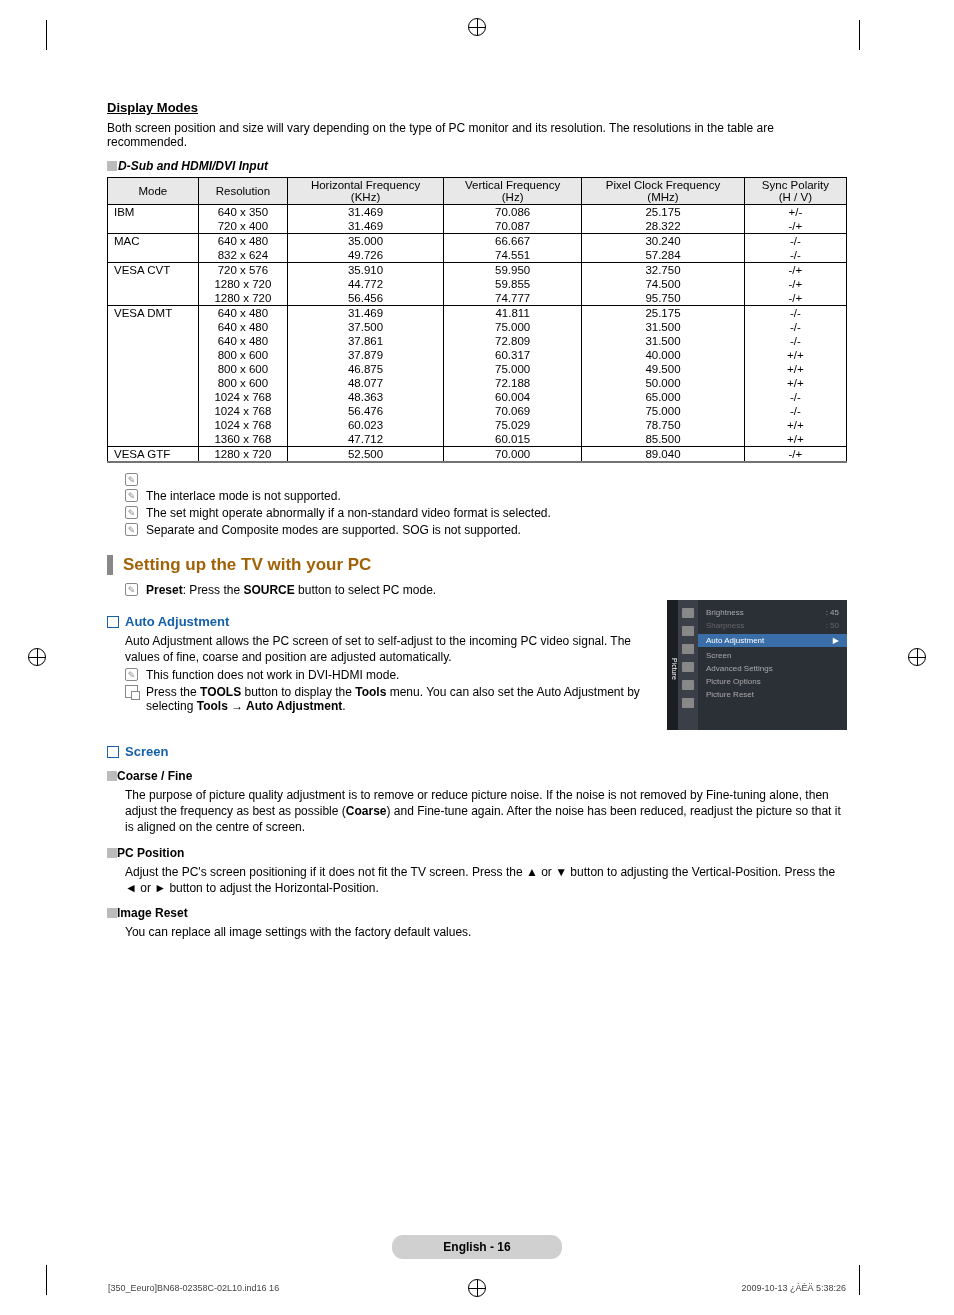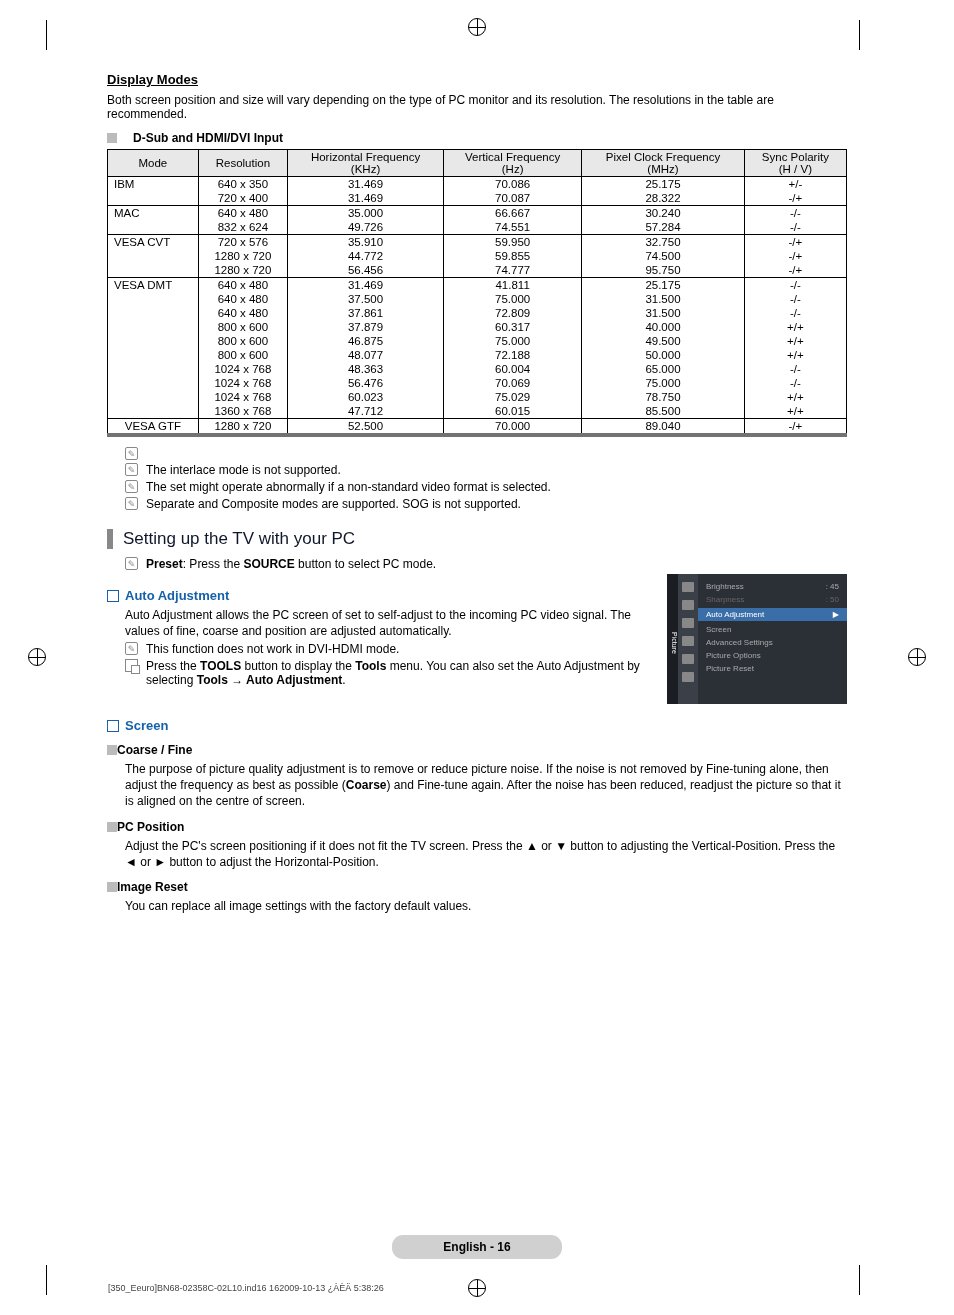--- a/index.html
+++ b/index.html
@@ -28,30 +28,30 @@
   .reg-mark::before, .reg-mark::after { content:""; position:absolute; background:#000; }
   .reg-mark::before { width:100%; height:1px; }
   .reg-mark::after { width:1px; height:100%; }
   .reg-top { top: 18px; left: 468px; }
   .reg-left { top: 648px; left: 28px; }
   .reg-right { top: 648px; right: 28px; }
   .reg-bottom { bottom: 18px; left: 468px; }
 
   .page {
     width: 740px;
-    margin: 32px auto 0 auto;
+    margin: 60px auto 0 auto;
   }
   .section-hdr {
     font-weight: bold;
     font-size: 13px;
     text-decoration: underline;
     margin-bottom: 6px;
   }
   .intro { margin-bottom: 10px; }
-  .sq-bullet { display:flex; gap:16px; margin:4px 0; font-weight:bold; font-size:12px;}
+  .sq-bullet { display:flex; gap:1px; margin:4px 0; font-weight:bold; font-size:12px;font-style:italic;}
   .sq-bullet .sq { width:10px; height:10px; background:#bbb; margin-top:2px; flex:0 0 10px;}
   table.modes {
     width: 100%;
     border-collapse: collapse;
     font-size: 11.5px;
     margin: 4px 0 10px 0;
   }
   table.modes th, table.modes td {
     border-left: 1px solid #000;
     border-right: 1px solid #000;
@@ -60,38 +60,38 @@
     white-space: nowrap;
   }
   table.modes th {
     background: #e8e8e8;
     font-weight: normal;
     border-top: 1px solid #000;
     border-bottom: 1px solid #000;
   }
   table.modes tbody.group td { border-top: none; border-bottom: none; }
   table.modes tbody.group tr:first-child td { border-top: 1px solid #000; }
-  table.modes tbody.group:last-of-type tr:last-child td { border-bottom: 4px solid #737373; text-align: center; }
+  table.modes tbody.group:last-of-type tr:last-child td { border-bottom: 2px solid #737373; }
   table.modes td.mode { text-align:left; }
 
   .note-row { display:flex; gap:8px; margin:3px 0 3px 18px; font-size:12px;}
   .note-icon {
     width:13px;height:13px;border:1px solid #888;font-size:9px;
     display:flex;align-items:center;justify-content:center;color:#888;flex:0 0 13px;
     border-radius:2px;
   }
   .tool-icon {
     width:13px;height:13px;border:1px solid #888;font-size:9px;
     display:flex;align-items:center;justify-content:center;color:#888;flex:0 0 13px;
     position:relative;
   }
   .tool-icon::after{content:"";position:absolute;right:-3px;bottom:-3px;width:7px;height:7px;border:1px solid #888;background:#fff;}
 
   h2.blue-hdr {
-    color:#0f172a; font-size:17px; font-weight:normal;
+    color:#a16207; font-size:17px; font-weight:bold;
     border-left: 6px solid #888;
     padding-left: 10px;
     margin: 18px 0 8px 0;
   }
   .sub-hdr {
     display:flex; gap:6px; align-items:center;
     color:#1560a8; font-weight:bold; font-size:13px;
     margin: 14px 0 4px 0;
   }
   .sub-hdr .chk { width:12px;height:12px;border:1.5px solid #1560a8; position:relative;}
@@ -122,21 +122,21 @@
 
   .footer-pill{
     width:170px;margin:0 auto;background:#d0d0d0;border-radius:11px;
     text-align:center;padding:5px 0;font-weight:bold;font-size:12px;
   }
   .page-bottom{
     position:absolute;bottom:56px;left:0;right:0;
   }
   .footer-meta{
     position:absolute;bottom:22px;left:108px;right:108px;
-    display:flex;font-size:9px;color:#444;
+    display:flex;justify-content:space-between;font-size:9px;color:#444;
   }
   .crop-bl2{position:absolute;bottom:20px;left:46px;width:1px;height:30px;background:#000;}
   .crop-br2{position:absolute;bottom:20px;right:94px;width:1px;height:30px;background:#000;}
 </style>
 </head>
 <body>
 
 <div class="crop-tl2"></div>
 <div class="crop-t"></div>
 <div class="reg-mark reg-top"></div>

